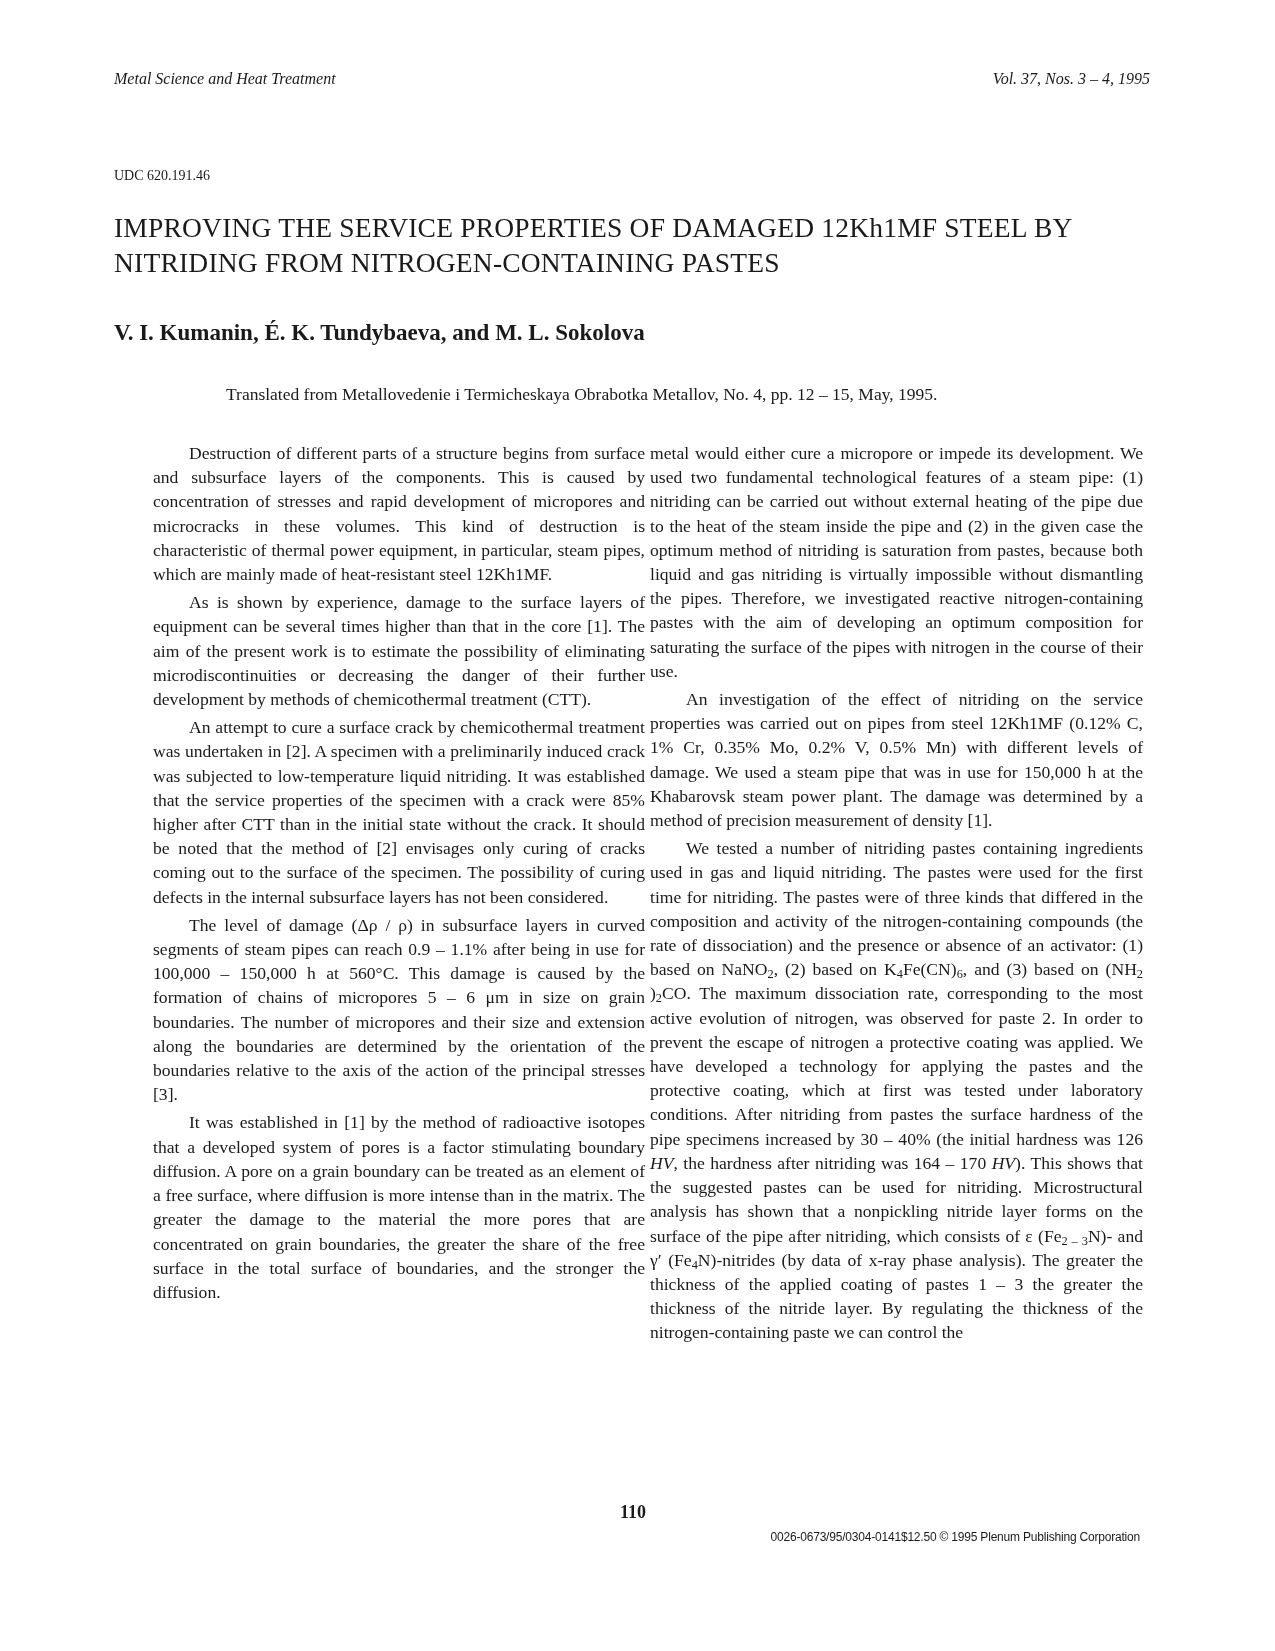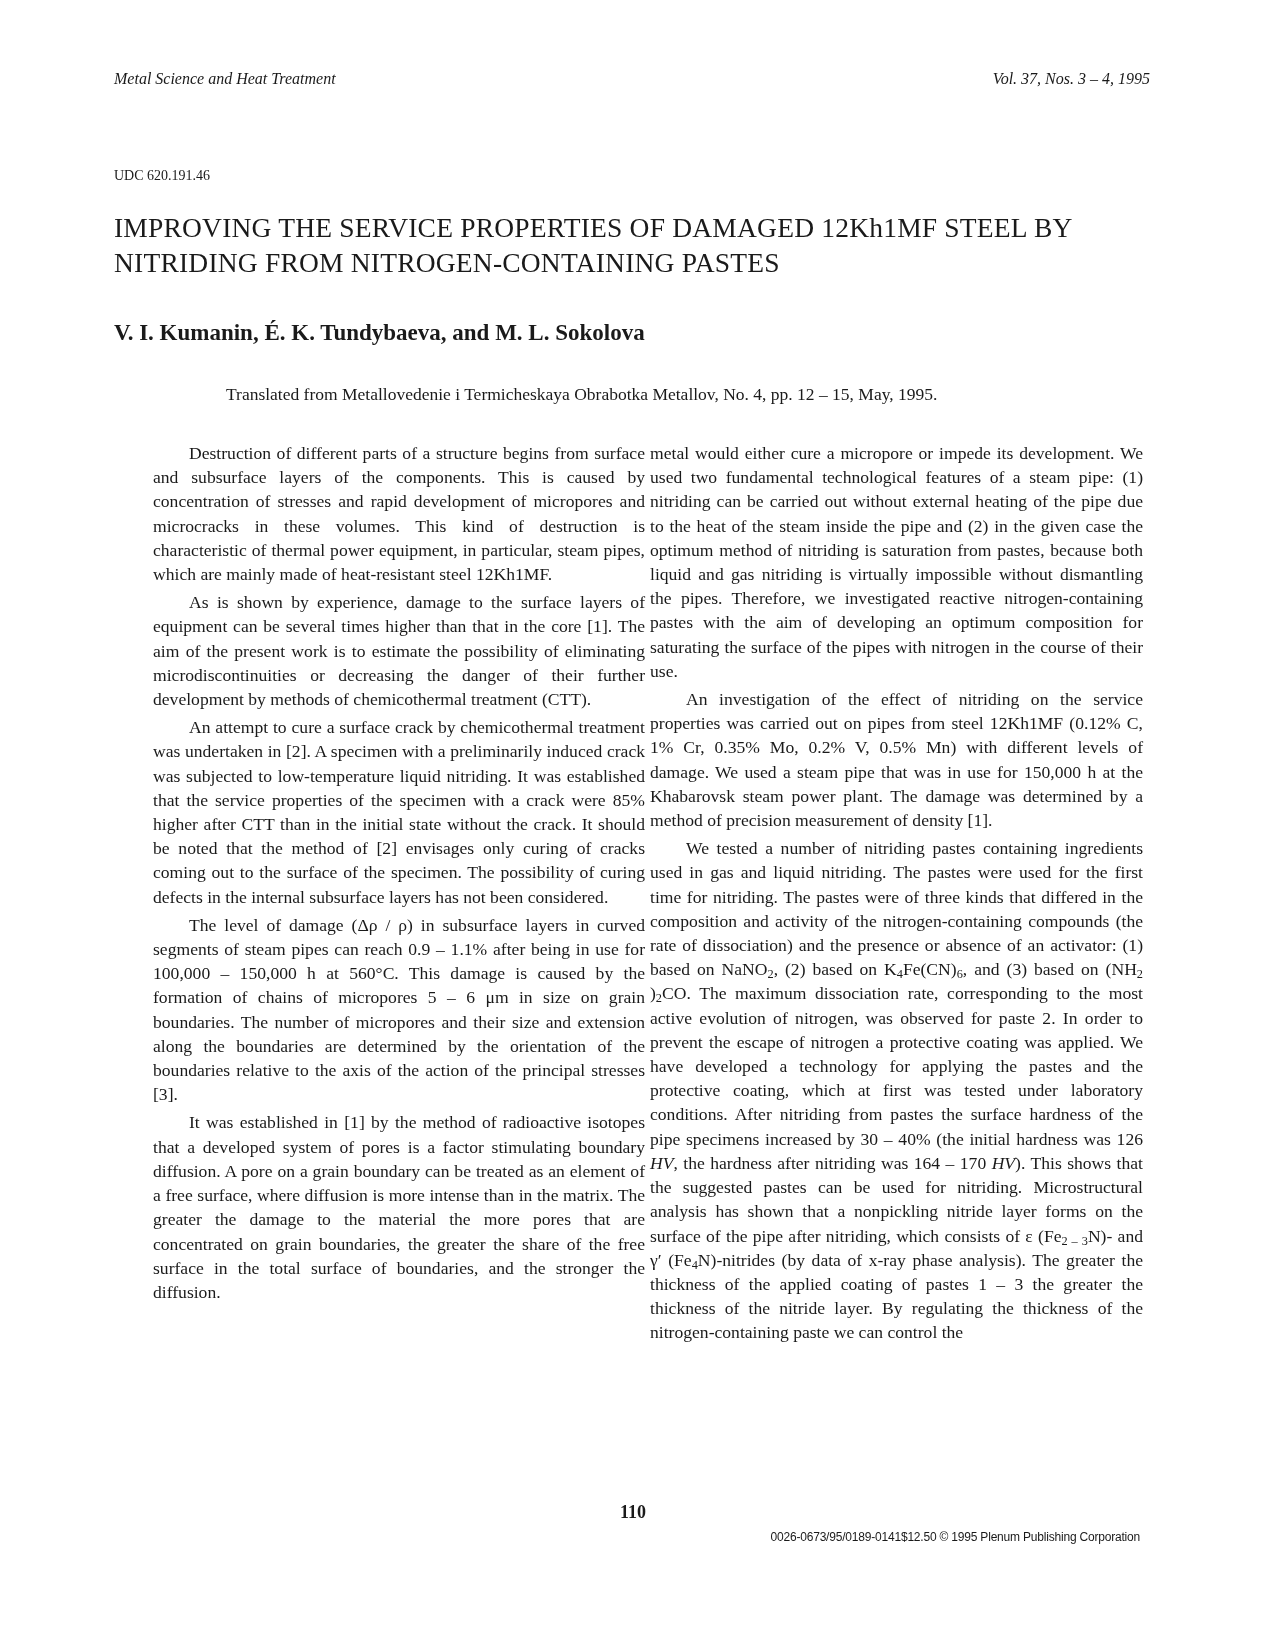--- a/index.html
+++ b/index.html
@@ -69,13 +69,13 @@
   <p>It was established in [1] by the method of radioactive isotopes that a developed system of pores is a factor stimulating boundary diffusion. A pore on a grain boundary can be treated as an element of a free surface, where diffusion is more intense than in the matrix. The greater the damage to the material the more pores that are concentrated on grain boundaries, the greater the share of the free surface in the total surface of boundaries, and the stronger the diffusion.</p>
 </div>
 
 <div class="col right">
   <p class="cont">metal would either cure a micropore or impede its development. We used two fundamental technological features of a steam pipe: (1) nitriding can be carried out without external heating of the pipe due to the heat of the steam inside the pipe and (2) in the given case the optimum method of nitriding is saturation from pastes, because both liquid and gas nitriding is virtually impossible without dismantling the pipes. Therefore, we investigated reactive nitrogen-containing pastes with the aim of developing an optimum composition for saturating the surface of the pipes with nitrogen in the course of their use.</p>
   <p>An investigation of the effect of nitriding on the service properties was carried out on pipes from steel 12Kh1MF (0.12% C, 1% Cr, 0.35% Mo, 0.2% V, 0.5% Mn) with different levels of damage. We used a steam pipe that was in use for 150,000 h at the Khabarovsk steam power plant. The damage was determined by a method of precision measurement of density [1].</p>
   <p><span>We tested a number of nitriding pastes containing ingredients used in gas and liquid nitriding. The pastes were used for the first time for nitriding. The pastes were of three kinds that differed in the composition and activity of the nitrogen-containing compounds (the rate of dissociation) and the presence or absence of an activator: (1) based on NaNO</span><sub>2</sub><span>, (2) based on K</span><sub>4</sub><span>Fe(CN)</span><sub>6</sub><span>, and (3) based on (NH</span><sub>2</sub><span> )</span><sub>2</sub><span>CO. The maximum dissociation rate, corresponding to the most active evolution of nitrogen, was observed for paste 2. In order to prevent the escape of nitrogen a protective coating was applied. We have developed a technology for applying the pastes and the protective coating, which at first was tested under laboratory conditions. After nitriding from pastes the surface hardness of the pipe specimens increased by 30 – 40% (the initial hardness was 126 </span><i>HV</i><span>, the hardness after nitriding was 164 – 170 </span><i>HV</i><span>). This shows that the suggested pastes can be used for nitriding. Microstructural analysis has shown that a nonpickling nitride layer forms on the surface of the pipe after nitriding, which consists of ε (Fe</span><sub>2 – 3</sub><span>N)- and γ′ (Fe</span><sub>4</sub><span>N)-nitrides (by data of x-ray phase analysis). The greater the thickness of the applied coating of pastes 1 – 3 the greater the thickness of the nitride layer. By regulating the thickness of the nitrogen-containing paste we can control the</span></p>
 </div>
 
 <div class="pagenum">110</div>
-<div class="copyright">0026-0673/95/0189-0141$12.50 © 1995 Plenum Publishing Corporation</div>
+<div class="copyright">0026-0673/95/0304-0141$12.50 © 1995 Plenum Publishing Corporation</div>
 
 </body></html>

